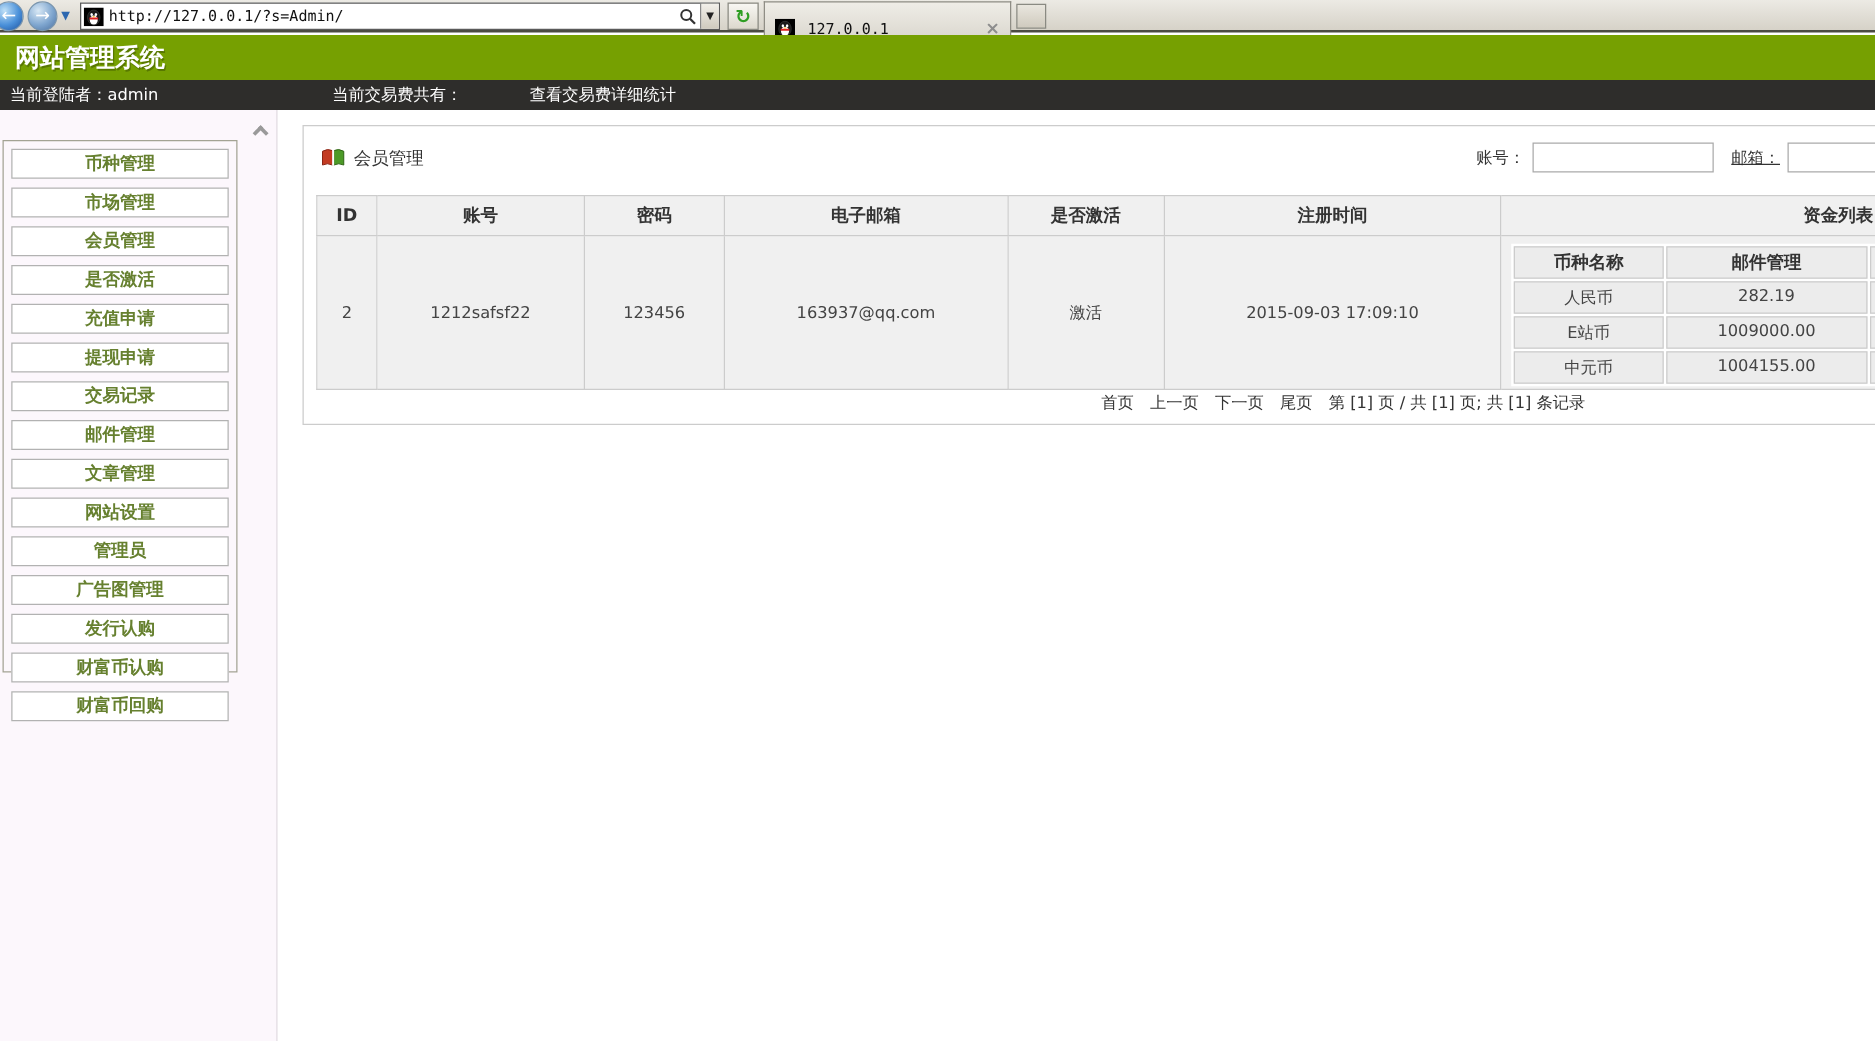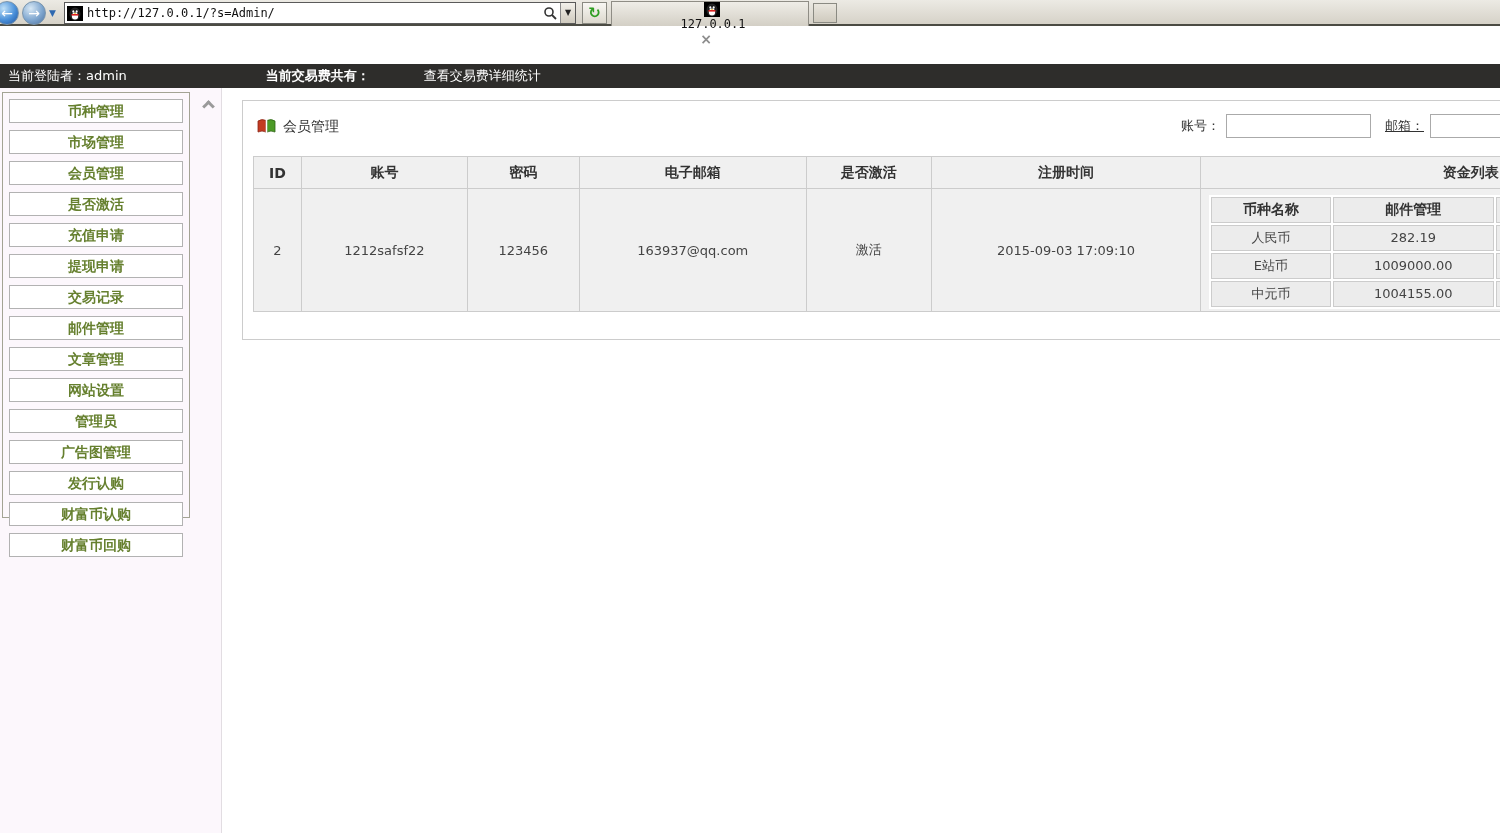--- a/index.html
+++ b/index.html
@@ -19,46 +19,46 @@
                 border:1px solid #5a5a5a; display:flex; align-items:center; }
   .favicon { width:16px; height:15px; margin:0 4px 0 2px; flex:0 0 auto; }
   .url-text { flex:1; font-family:"DejaVu Sans Mono","Liberation Mono",monospace; font-size:12px; color:#111;
               white-space:nowrap; overflow:hidden; border:none; outline:none; background:transparent; }
   .mag { width:16px; height:16px; margin-right:2px; flex:0 0 auto; cursor:pointer; }
   .url-drop { width:15px; height:20px; background:linear-gradient(#f2f0ea,#cfcabe); border-left:1px solid #8a8a8a;
               font-size:8px; color:#222; text-align:center; line-height:20px; flex:0 0 auto; }
   .refresh-btn { position:absolute; left:582px; top:2px; width:25px; height:22px;
                  background:linear-gradient(#f8f7f3,#dcd8cd); border:1px solid #8a8a82;
                  color:#2f9e23; font-weight:bold; font-size:15px; text-align:center; line-height:20px; }
-  .tab { position:absolute; left:611px; top:1px; width:198px; height:25px;
+  .tab { position:absolute; left:611px; top:1px; width:198px; height:42px;
          background:linear-gradient(#efede7,#d3cfc5); border:1px solid #8f8d85; border-bottom:none;
-         display:flex; align-items:center;flex-direction:column; }
+         display:flex; align-items:center; }
   .tab .favicon { margin-left:8px; }
   .tab-title { font-family:"DejaVu Sans Mono","Liberation Mono",monospace; font-size:12px; color:#111; margin-left:6px; flex:1; }
   .tab-close { color:#8d8d8d; font-size:14px; font-weight:bold; margin-right:8px; }
   .newtab-stub { position:absolute; left:813px; top:3px; width:24px; height:20px;
                  background:linear-gradient(#e9e6de,#cfcabe); border:1px solid #8a8a82; }
 
   
   .site-header { position:absolute; left:0; top:28px; width:1500px; height:36px; background:#76A001; }
   .site-title { color:#fff; font-size:20px; font-weight:bold; line-height:36px; padding-left:12px;
                 text-shadow:1px 1px 0 rgba(0,0,0,.25); }
   .topbar { position:absolute; left:0; top:64px; width:1500px; height:24px; background:#2E2D2B;
             display:flex; align-items:center; color:#fff; font-size:13px; }
   .topbar > * { white-space:nowrap; }
   .tb-user { margin-left:8px; }
   .tb-logout { margin-left:44px; cursor:pointer;margin-top:48px; }
-  .tb-fee { margin-left:43px;font-weight:bold; }
+  .tb-fee { margin-left:43px; }
   .tb-feelink { margin-left:54px; cursor:pointer; }
 
   
   .page { position:absolute; left:0; top:88px; width:1500px; height:745px; background:#fff; }
   .left-bg { position:absolute; left:0; top:0; width:222px; height:745px; background:#FCF7FC; border-right:1px solid #e2dde2; }
 
-  .sidebar { position:absolute; left:2px; top:4px; width:188px; height:426px;
+  .sidebar { position:absolute; left:2px; top:24px; width:188px; height:426px;
              border:1px solid #a3a394; background:#FCF7FC; padding-top:6px; }
   .menu-btn { width:174px; height:24px; margin:0 auto 7px auto; background:#fff; border:1px solid #b2b2b2;
               color:#66802F; font-size:14px; font-weight:bold; text-align:center; line-height:22px; cursor:pointer; }
   .scroll-strip { position:absolute; left:191px; top:0; width:31px; height:745px; }
   .chev-up { position:absolute; left:13px; top:14px; width:9px; height:9px;
              border:solid #9a9a9a; border-width:3px 3px 0 0; transform:rotate(-45deg); cursor:pointer; }
 
   
   .panel { position:absolute; left:242px; top:12px; width:1500px; height:240px; background:#fff; border:1px solid #ccc; }
   .panel-title-row { position:absolute; left:0; top:0; width:100%; height:52px; }
@@ -127,20 +127,23 @@
         <ellipse cx="6.3" cy="5.5" rx="1" ry="1.2" fill="#fff"></ellipse>
         <ellipse cx="9.7" cy="5.5" rx="1" ry="1.2" fill="#fff"></ellipse>
         <polygon points="7,7 9,7 8,8.2" fill="#fb0"></polygon>
       </svg>
       <span class="tab-title">127.0.0.1</span>
       <span class="tab-close">×</span>
     </div>
     <div class="newtab-stub"></div>
   </div>
 
+  <div class="site-header">
+    <div class="site-title">网站管理系统</div>
+  </div>
 
   <div class="topbar">
     <span class="tb-user">当前登陆者：admin</span>
     <span class="tb-logout">退出系统</span>
     <span class="tb-fee">当前交易费共有：</span>
     <span class="tb-feelink">查看交易费详细统计</span>
   </div>
 
   <div class="page">
     <div class="left-bg"></div>
@@ -235,15 +238,22 @@
                   <td>1004155.00</td>
                   <td></td>
                 </tr>
               </tbody>
                 </table>
             </td>
           </tr>
         </tbody>
       </table>
 
+      <div class="pagination">
+        <a>首页</a>
+        <a>上一页</a>
+        <a>下一页</a>
+        <a>尾页</a>
+        <span class="pg-summary">第 [1] 页 / 共 [1] 页; 共 [1] 条记录</span>
+      </div>
     </div>
   </div>
 </div>
 
 </body></html>

